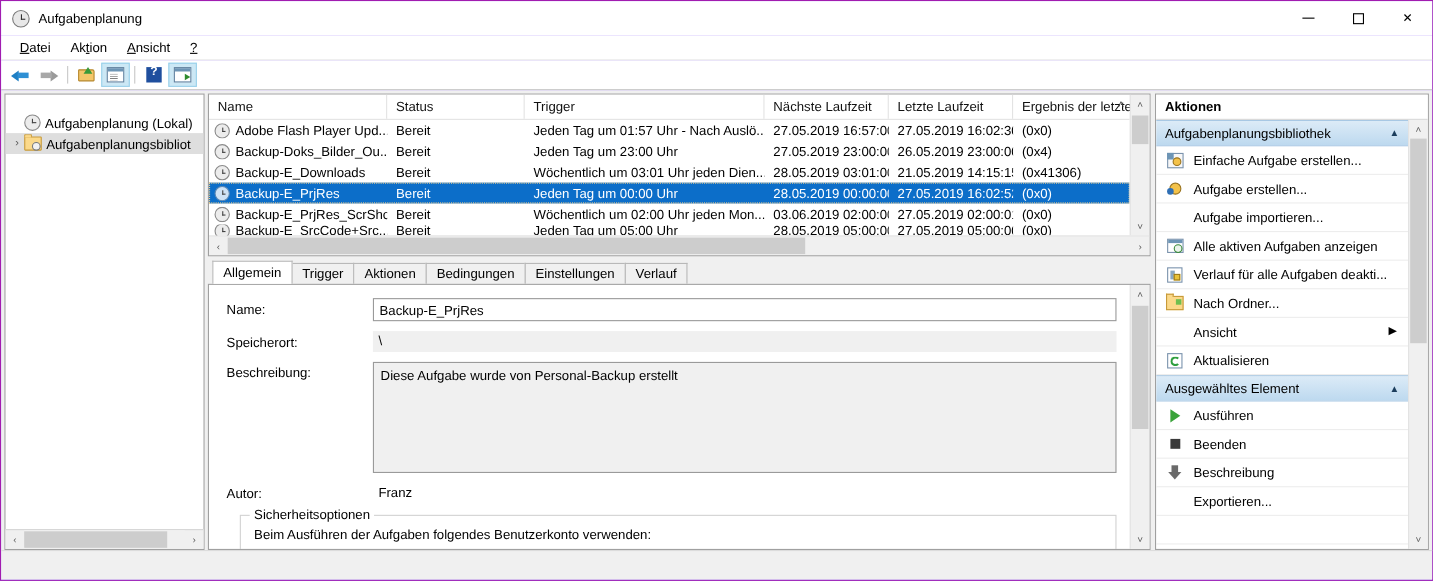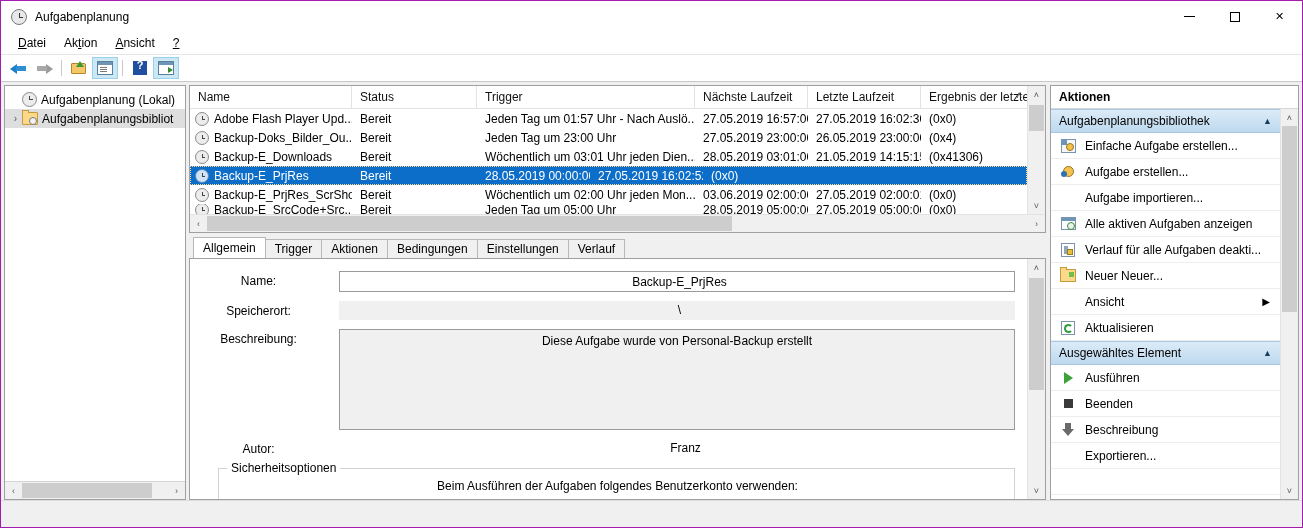--- a/index.html
+++ b/index.html
@@ -83,21 +83,21 @@
   .ico-runwin{width:16px;height:14px;position:relative;background:#fff;border:1px solid #5c7f9e;box-sizing:border-box;}
   .ico-runwin:before{content:"";position:absolute;left:0;top:0;right:0;height:3px;background:#6d95b5;}
   .ico-runwin:after{content:"";position:absolute;left:9px;top:5px;width:0;height:0;
     border-top:3px solid transparent;border-bottom:3px solid transparent;border-left:5px solid #2e8b2e;}
   
   .body{flex:1;display:flex;min-height:0;background:#f0f0f0;padding:0;}
   .pane-tree{
     width:182px;flex:0 0 182px;margin:3px 0 0 3px;background:#fff;
     border:1px solid #a0a0a0;box-sizing:border-box;display:flex;flex-direction:column;
   }
-  .tree-body{flex:1;overflow:hidden;padding-top:4px;}
+  .tree-body{flex:1;overflow:hidden;padding-top:16px;}
   .tree-row{display:flex;align-items:center;height:19px;padding-left:4px;font-size:12px;white-space:nowrap;}
   .tree-row.sel{background:#dedede;}
   .tree-exp{width:13px;text-align:center;color:#595959;font-size:10px;flex:0 0 13px;}
   .tree-ico-clock{
     width:15px;height:15px;border-radius:50%;border:1px solid #8a8a8a;background:#ececec;
     position:relative;flex:0 0 15px;margin-right:4px;box-sizing:border-box;
   }
   .tree-ico-clock:before{content:"";position:absolute;left:6px;top:3px;width:1px;height:4px;background:#444;}
   .tree-ico-clock:after{content:"";position:absolute;left:6px;top:6px;width:4px;height:1px;background:#444;}
   .tree-ico-folder{
@@ -155,21 +155,21 @@
   .vs-arrow{height:17px;width:17px;display:flex;align-items:center;justify-content:center;font-size:9px;color:#555;}
   .vs-track{flex:1;width:17px;position:relative;}
   .vs-thumb{position:absolute;left:1px;width:15px;background:#cdcdcd;}
   .list-hscroll{
     height:17px;flex:0 0 17px;background:#f0f0f0;border-top:1px solid #e3e3e3;display:flex;align-items:center;
   }
   .lhs-track{flex:1;height:17px;position:relative;}
   .lhs-thumb{position:absolute;left:0;top:1px;height:15px;background:#cdcdcd;}
   
   .detail{
-    flex:1;min-height:0;margin-top:4px;display:flex;flex-direction:column;text-align:center;
+    flex:1;min-height:0;margin-top:4px;display:flex;flex-direction:column;
   }
   .tabs{height:21px;flex:0 0 21px;display:flex;align-items:flex-end;padding-left:4px;}
   .tab{
     height:19px;line-height:19px;padding:0 9px;font-size:12px;background:#f0f0f0;
     border:1px solid #b8b8b8;border-bottom:none;box-sizing:border-box;margin-right:-1px;color:#000;
   }
   .tab.active{background:#fff;height:21px;line-height:21px;position:relative;z-index:2;font-weight:normal;}
   .detail-box{
     flex:1;min-height:0;background:#fff;border:1px solid #a0a0a0;box-sizing:border-box;
     display:flex;overflow:hidden;
@@ -383,20 +383,21 @@
                 <div class="lcell" style="width:113px;flex:0 0 113px;">21.05.2019 14:15:15</div>
                 <div class="lcell" style="flex:1;">(0x41306)</div>
               </div>
 
               <div class="lrow sel">
                 <div class="lcell name" style="width:162px;flex:0 0 162px;">
                   <span class="row-clock"></span>
                   <span>Backup-E_PrjRes</span>
                 </div>
                 <div class="lcell" style="width:125px;flex:0 0 125px;">Bereit</div>
+                <div class="lcell" style="width:218px;flex:0 0 218px;">Jeden Tag um 00:00 Uhr</div>
                 <div class="lcell" style="width:113px;flex:0 0 113px;">28.05.2019 00:00:00</div>
                 <div class="lcell" style="width:113px;flex:0 0 113px;">27.05.2019 16:02:52</div>
                 <div class="lcell" style="flex:1;">(0x0)</div>
               </div>
 
               <div class="lrow">
                 <div class="lcell name" style="width:162px;flex:0 0 162px;">
                   <span class="row-clock"></span>
                   <span>Backup-E_PrjRes_ScrSho...</span>
                 </div>
@@ -517,21 +518,21 @@
           <div class="act-item">
             <span class="aico">
                 <span class="ai-hist"></span>
               </span>
             <span>Verlauf für alle Aufgaben deakti...</span>
           </div>
           <div class="act-item">
             <span class="aico">
                 <span class="ai-folder"></span>
               </span>
-            <span>Neuer Neuer...</span>
+            <span>Nach Ordner...</span>
           </div>
           <div class="act-item">
             <span class="aico"></span>
             <span>Ansicht</span>
             <span class="submenu">▶</span>
           </div>
           <div class="act-item">
             <span class="aico">
                 <span class="ai-refresh"></span>
               </span>

